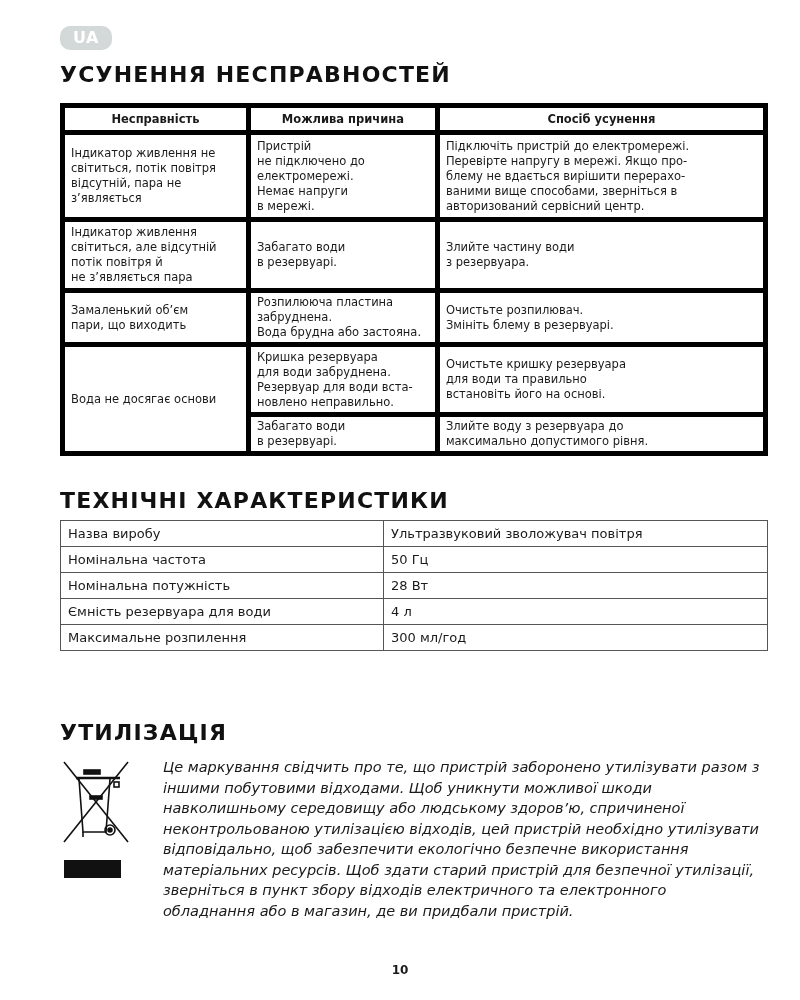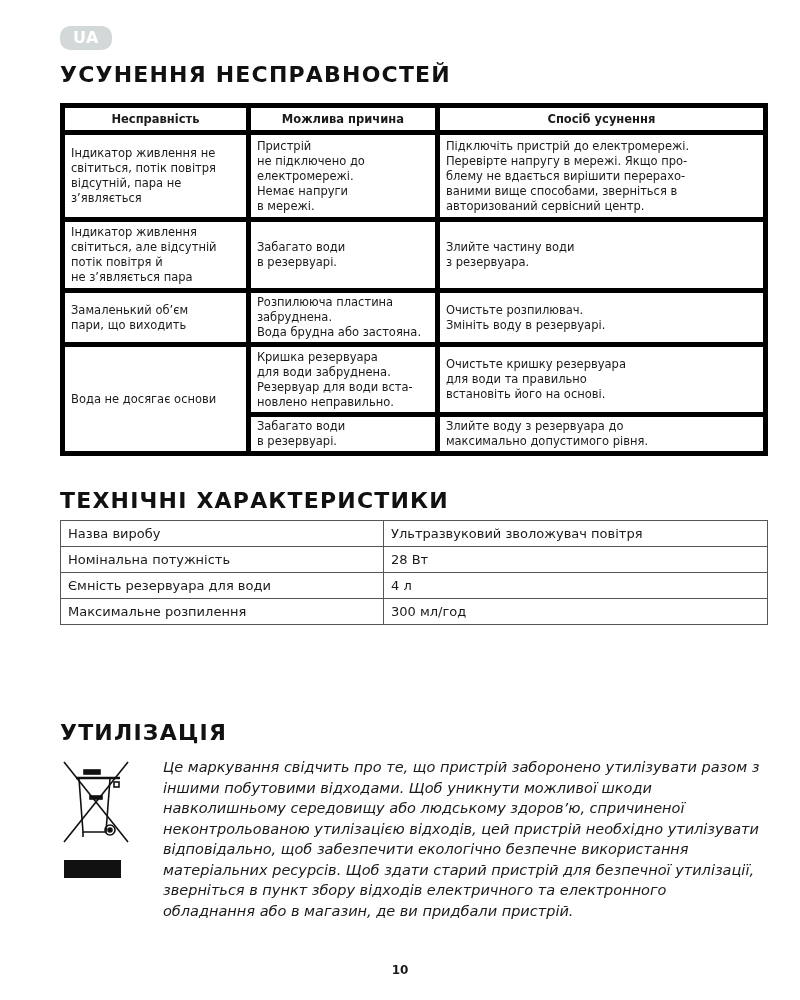--- a/index.html
+++ b/index.html
@@ -67,21 +67,21 @@
     <td>Злийте частину води
 з резервуара.</td>
   </tr>
   <tr style="height:54px;">
     <td>Замаленький об’єм
 пари, що виходить</td>
     <td>Розпилююча пластина
 забруднена.
 Вода брудна або застояна.</td>
     <td>Очистьте розпилювач.
-Змініть воду в резервуарі.</td>
+Змініть блему в резервуарі.</td>
   </tr>
   <tr style="height:70px;">
     <td rowspan="2">Вода не досягає основи</td>
     <td>Кришка резервуара
 для води забруднена.
 Резервуар для води вста-
 новлено неправильно.</td>
     <td>Очистьте кришку резервуара
 для води та правильно
 встановіть його на основі.</td>
@@ -95,20 +95,24 @@
 </tbody>
   </table>
 
 <h1 class="h1" style="top:488px;">ТЕХНІЧНІ ХАРАКТЕРИСТИКИ</h1>
 
 <table class="specs">
   <tbody>
       <tr>
     <td class="k">Назва виробу</td>
     <td>Ультразвуковий зволожувач повітря</td>
+  </tr>
+  <tr>
+    <td class="k">Номінальна частота</td>
+    <td>50 Гц</td>
   </tr>
   <tr>
     <td class="k">Номінальна потужність</td>
     <td>28 Вт</td>
   </tr>
   <tr>
     <td class="k">Ємність резервуара для води</td>
     <td>4 л</td>
   </tr>
   <tr>

